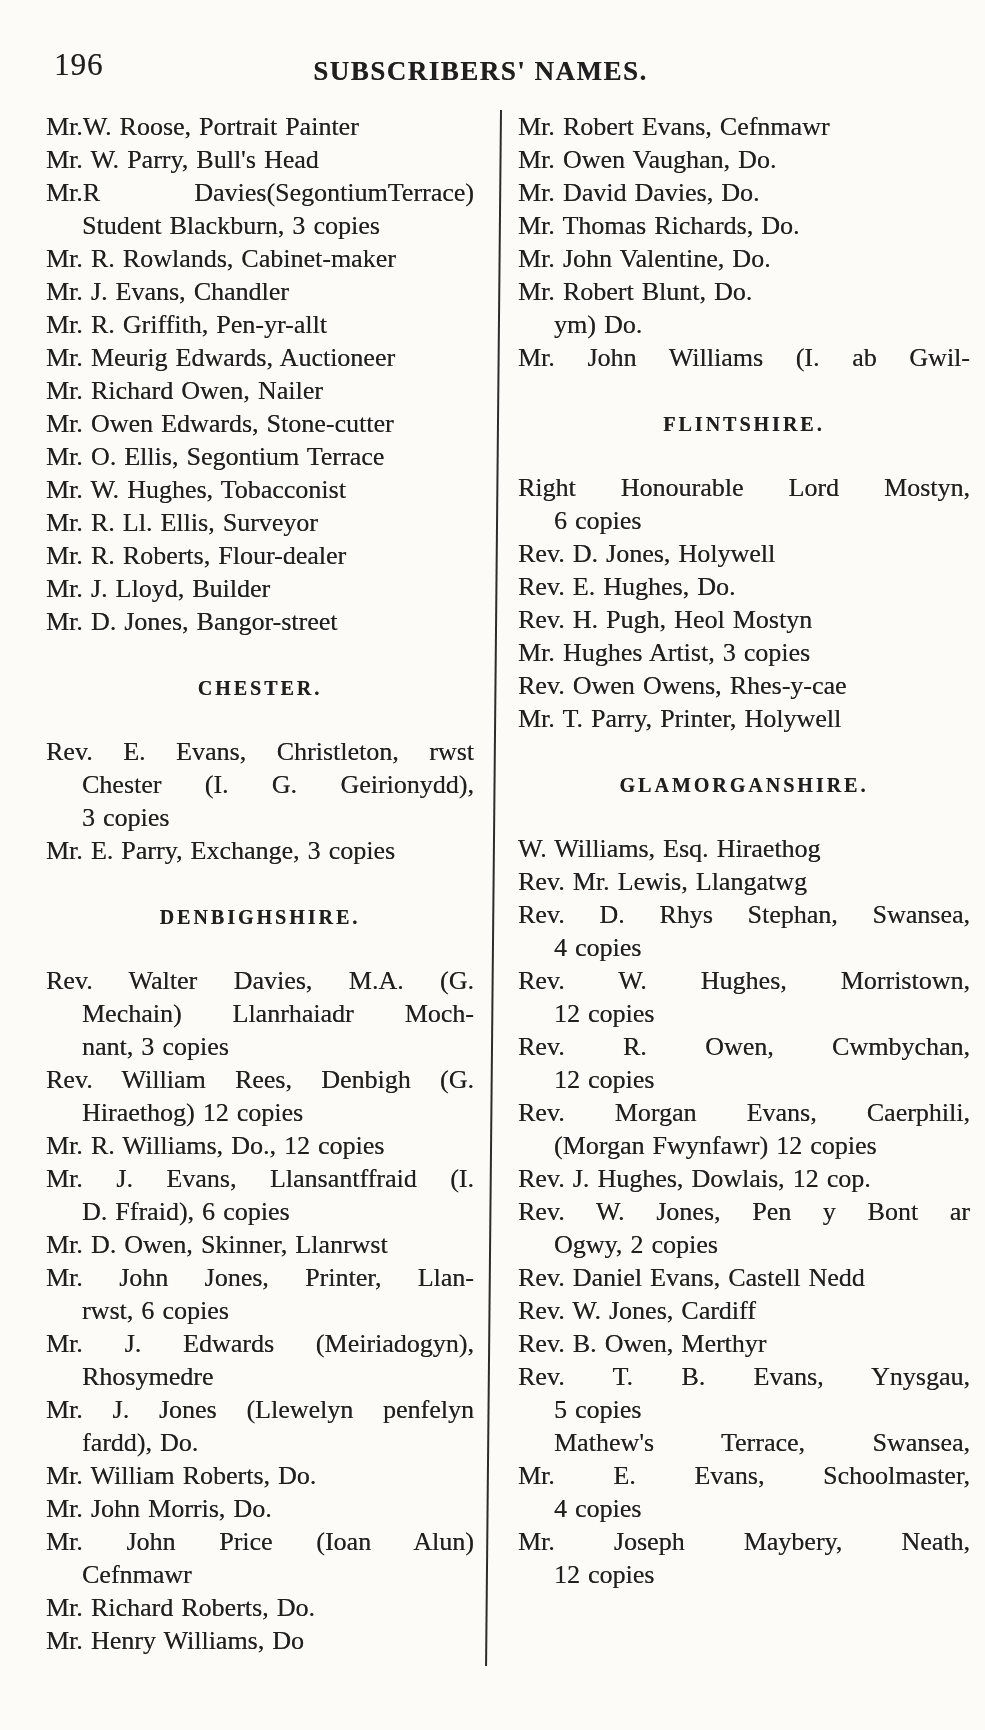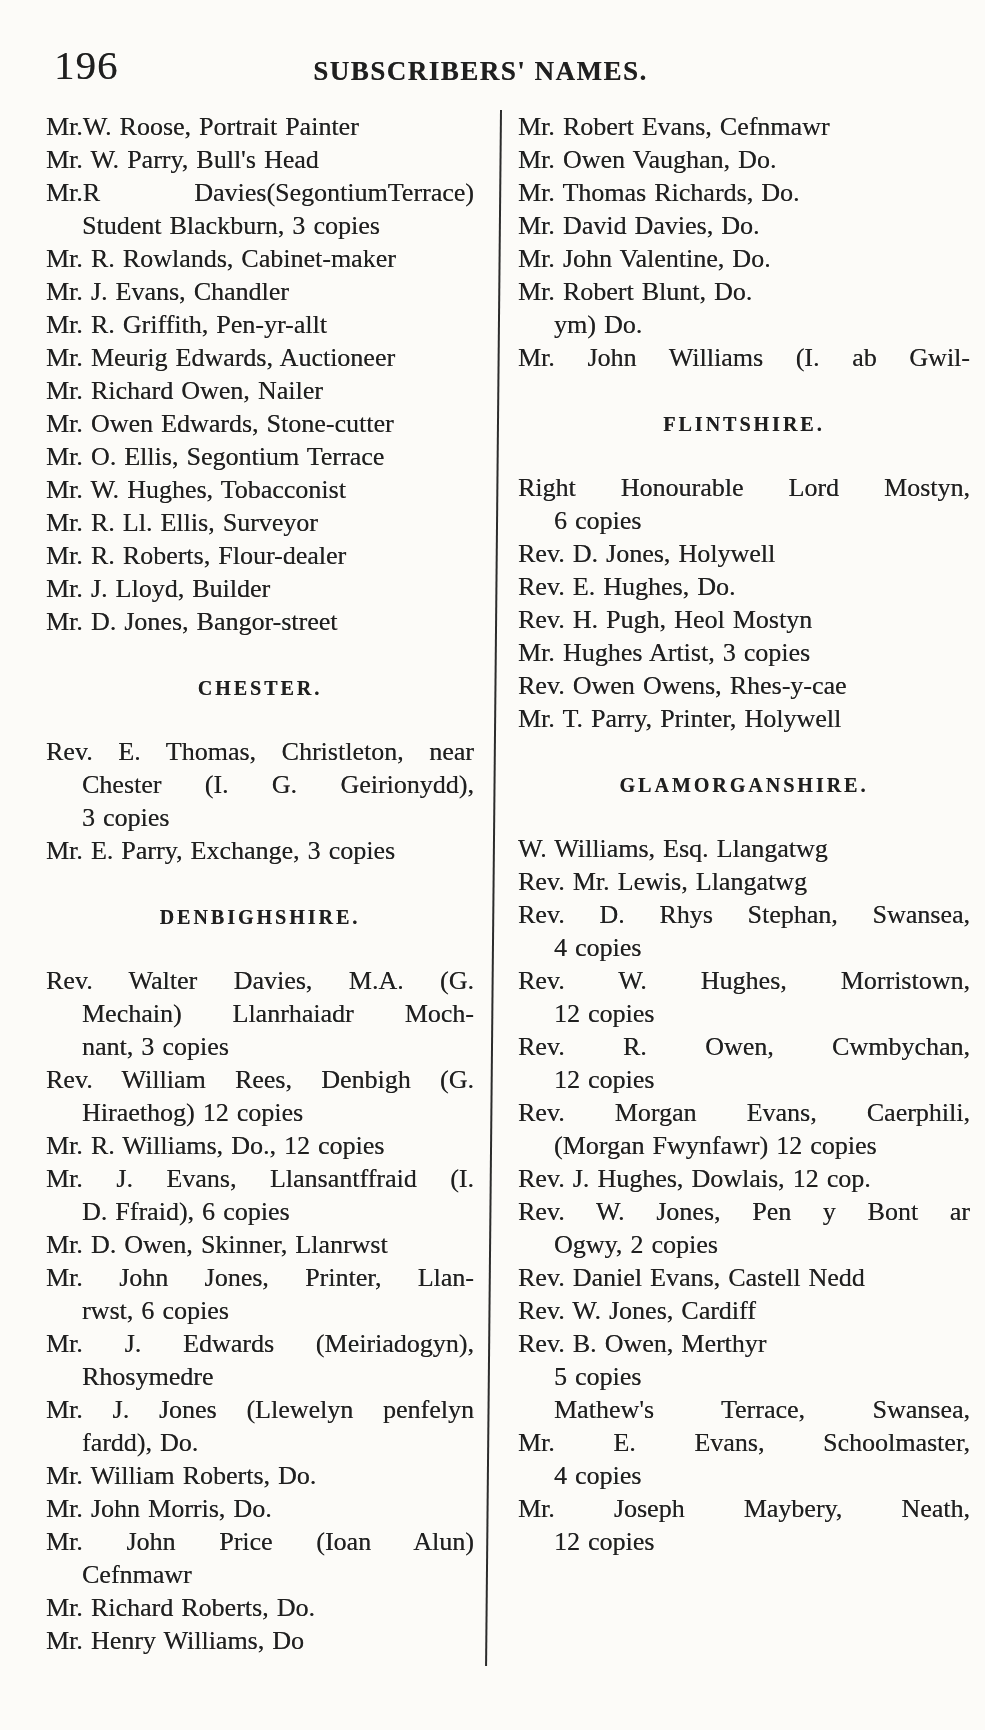--- a/index.html
+++ b/index.html
@@ -13,21 +13,21 @@
     width: 985px;
     height: 1730px;
     background: #fcfbf8;
     color: #1f1f1f;
     overflow: hidden;
     text-shadow: 0.2px 0.2px 0.4px rgba(25,25,25,0.65);
   }
   .page-header { position: relative; height: 96px; }
   .page-number {
     position: absolute; left: 54px; top: 48px;
-    font-size: 41px; line-height: 34px; letter-spacing: 1px;
+    font-size: 31px; line-height: 34px; letter-spacing: 1px;
   }
   .running-title {
     position: absolute; left: 0; right: 0; top: 56px;
     margin: 0; text-align: center;
     font-size: 27px; line-height: 30px;
     font-weight: 700; letter-spacing: 1.5px;
     transform: translateX(-12px);
   }
   .columns {
     display: flex; align-items: stretch;
@@ -112,21 +112,21 @@
           <div class="entry">
             <div class="line">Mr. J. Lloyd, Builder</div>
           </div>
           <div class="entry">
             <div class="line">Mr. D. Jones, Bangor-street</div>
           </div>
         </section>
         <section>
           <h3 class="county-heading">CHESTER.</h3>
           <div class="entry">
-            <div class="line fill">Rev. E. Thomas, Christleton, near</div>
+            <div class="line fill">Rev. E. Evans, Christleton, rwst</div>
             <div class="line cont fill">Chester (I. G. Geirionydd),</div>
             <div class="line cont">3 copies</div>
           </div>
           <div class="entry">
             <div class="line">Mr. E. Parry, Exchange, 3 copies</div>
           </div>
         </section>
         <section>
           <h3 class="county-heading">DENBIGHSHIRE.</h3>
           <div class="entry">
@@ -181,24 +181,24 @@
     <div class="divider"></div>
     <div class="column col-right">
         <section>
           <div class="entry">
             <div class="line">Mr. Robert Evans, Cefnmawr</div>
           </div>
           <div class="entry">
             <div class="line">Mr. Owen Vaughan, Do.</div>
           </div>
           <div class="entry">
+            <div class="line">Mr. David Davies, Do.</div>
+          </div>
+          <div class="entry">
             <div class="line">Mr. Thomas Richards, Do.</div>
-          </div>
-          <div class="entry">
-            <div class="line">Mr. David Davies, Do.</div>
           </div>
           <div class="entry">
             <div class="line">Mr. John Valentine, Do.</div>
           </div>
           <div class="entry">
             <div class="line">Mr. Robert Blunt, Do.</div>
           </div>
           <div class="entry">
             <div class="line cont">ym) Do.</div>
             <div class="line fill">Mr. John Williams (I. ab Gwil-</div>
@@ -225,21 +225,21 @@
           <div class="entry">
             <div class="line">Rev. Owen Owens, Rhes-y-cae</div>
           </div>
           <div class="entry">
             <div class="line">Mr. T. Parry, Printer, Holywell</div>
           </div>
         </section>
         <section>
           <h3 class="county-heading">GLAMORGANSHIRE.</h3>
           <div class="entry">
-            <div class="line">W. Williams, Esq. Llangatwg</div>
+            <div class="line">W. Williams, Esq. Hiraethog</div>
           </div>
           <div class="entry">
             <div class="line">Rev. Mr. Lewis, Llangatwg</div>
           </div>
           <div class="entry">
             <div class="line fill">Rev. D. Rhys Stephan, Swansea,</div>
             <div class="line cont">4 copies</div>
           </div>
           <div class="entry">
             <div class="line fill">Rev. W. Hughes, Morristown,</div>
@@ -263,20 +263,21 @@
           <div class="entry">
             <div class="line">Rev. Daniel Evans, Castell Nedd</div>
           </div>
           <div class="entry">
             <div class="line">Rev. W. Jones, Cardiff</div>
           </div>
           <div class="entry">
             <div class="line">Rev. B. Owen, Merthyr</div>
           </div>
           <div class="entry">
+            <div class="line fill">Rev. T. B. Evans, Ynysgau,</div>
             <div class="line cont">5 copies</div>
           </div>
           <div class="entry">
             <div class="line cont fill">Mathew's Terrace, Swansea,</div>
             <div class="line fill">Mr. E. Evans, Schoolmaster,</div>
             <div class="line cont">4 copies</div>
           </div>
           <div class="entry">
             <div class="line fill">Mr. Joseph Maybery, Neath,</div>
             <div class="line cont">12 copies</div>

